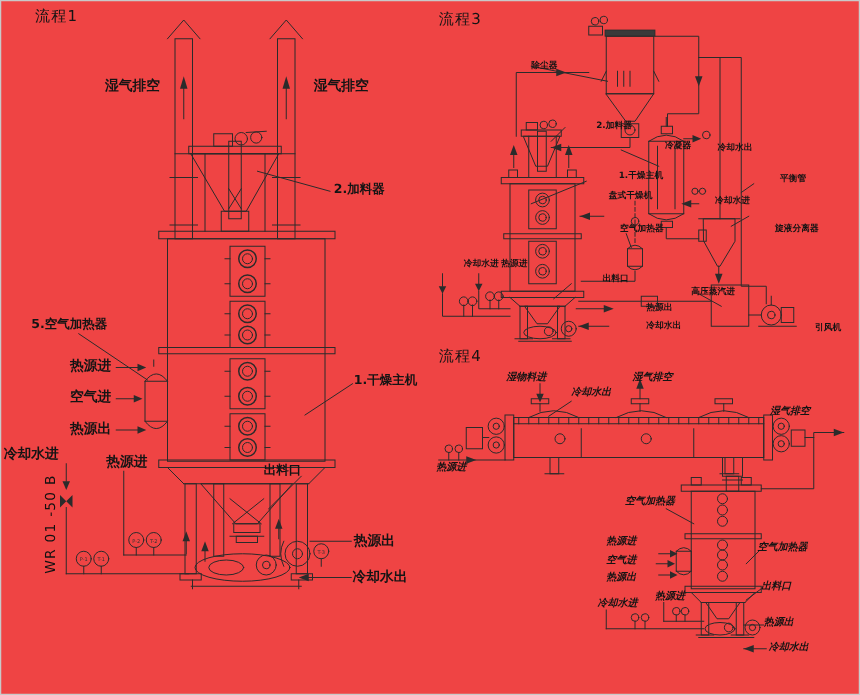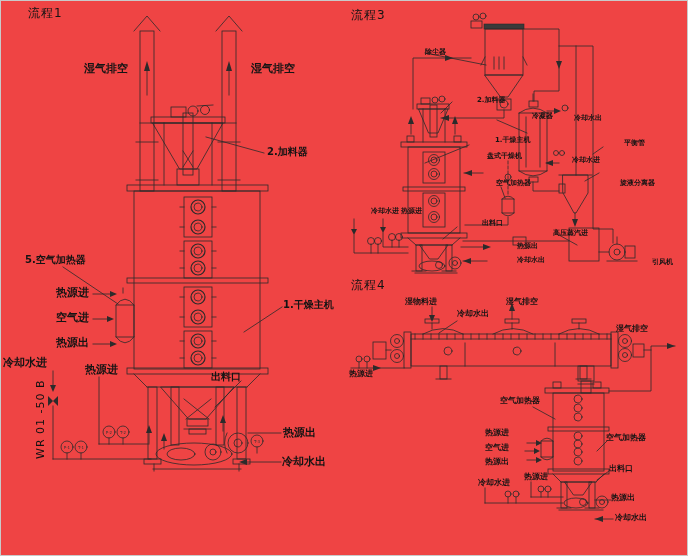--- a/index.html
+++ b/index.html
@@ -2,21 +2,21 @@
 <html><head>
 <meta charset="utf-8">
 <style>
   html,body{margin:0;padding:0;background:#fff;}
   .canvas{position:relative;width:688px;height:556px;background:#ef4444;border:1px solid #c9c9c9;
           box-sizing:border-box;overflow:hidden;font-family:"DejaVu Sans",sans-serif;color:#111;}
   .lbl{position:absolute;white-space:nowrap;font-weight:bold;color:#141414;line-height:1;}
   .f12{font-size:12px;font-weight:400;letter-spacing:1px;}
   .f11{font-size:11px;}
   .f10{font-size:10px;}
-  .f8{font-size:8px;}
+  .f8{font-size:8px;font-style:italic;}
   .f7{font-size:7px;margin-left:24px;}
   .vtext{position:absolute;left:33px;top:458px;transform-origin:0 0;transform:rotate(-90deg);
          font-size:11px;font-weight:400;white-space:nowrap;letter-spacing:1px;}
   svg{position:absolute;overflow:visible;}
   .ln{stroke:#2b2b2b;fill:none;stroke-width:.8;stroke-linecap:square;}
   .thk{stroke:#2b2b2b;fill:none;stroke-width:1.2;}
   .ar{fill:#2b2b2b;stroke:none;}
   .fil{fill:#3a3a3a;stroke:#2b2b2b;stroke-width:.6;}
   .gtx{font-size:4px;fill:#333;stroke:none;font-family:"DejaVu Sans",sans-serif;text-anchor:middle;}
 </style>

